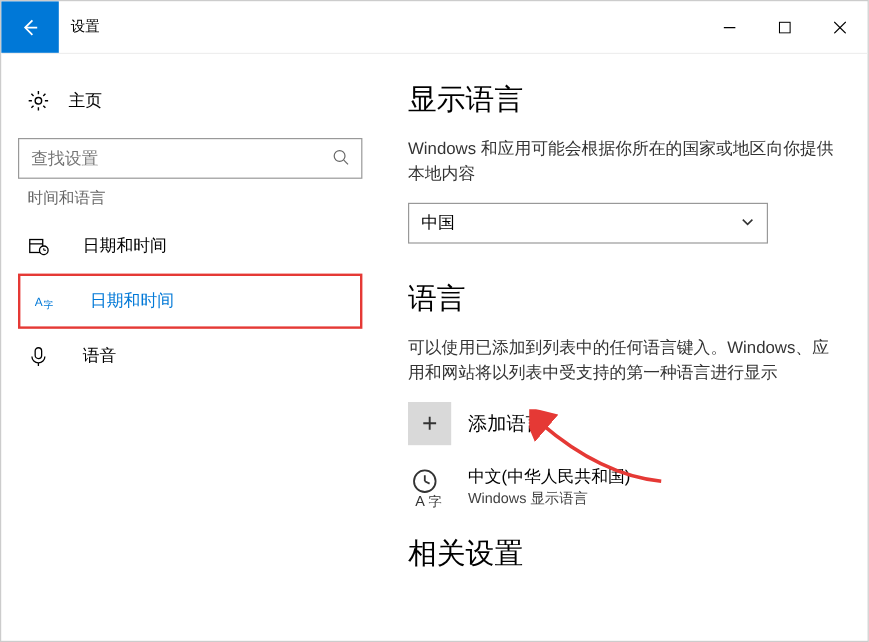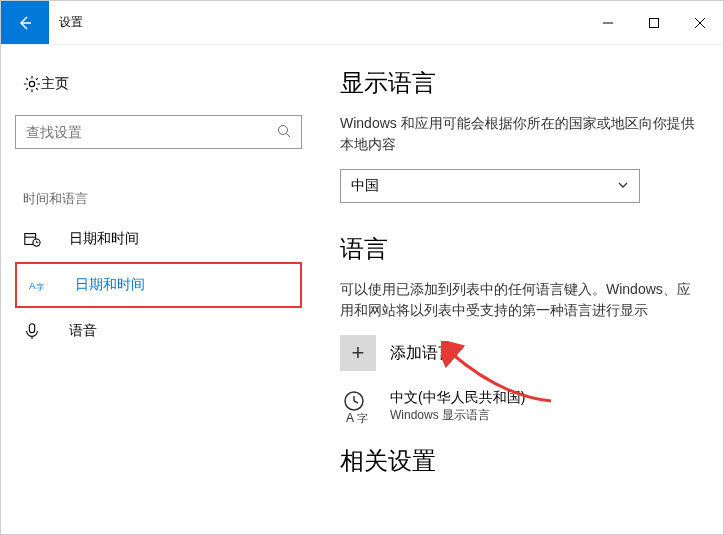--- a/index.html
+++ b/index.html
@@ -5,24 +5,24 @@
 * { margin: 0; padding: 0; box-sizing: border-box; font-family: "Microsoft YaHei", "Segoe UI", sans-serif; }
 body { width: 724px; height: 535px; background: #fff; border: 1px solid #ccc; overflow: hidden; position: relative; }
 .titlebar { height: 44px; display: flex; align-items: stretch; border-bottom: 1px solid #eee; }
 .back-btn { width: 48px; background: #0078d7; display: flex; align-items: center; justify-content: center; }
 .back-btn svg { width: 16px; height: 16px; fill: #fff; }
 .title-text { flex: 1; display: flex; align-items: center; padding-left: 10px; font-size: 12px; color: #000; }
 .win-controls { display: flex; }
 .win-btn { width: 46px; display: flex; align-items: center; justify-content: center; font-size: 11px; color: #000; }
 .content { display: flex; height: calc(535px - 33px); }
 .sidebar { width: 315px; padding: 20px 10px 10px 10px; }
-.home-row { display: flex; align-items: center; padding: 10px 12px; margin-bottom: 12px; }
+.home-row { display: flex; align-items: center; gap: 16px; padding: 10px 12px; margin-bottom: 12px; }
 .icon-box { width: 18px; height: 18px; display: flex; align-items: center; justify-content: center; }
 .home-label { font-size: 14px; }
-.search-box { border: 1px solid #999; height: 34px; display: flex; align-items: center; padding: 0 10px; margin: 0 4px 35px 4px; }
+.search-box { border: 1px solid #999; height: 34px; display: flex; align-items: center; padding: 0 10px; margin: 0 4px 1px 4px; }
 .search-box input { border: none; outline: none; flex: 1; font-size: 14px; background: transparent; }
 .search-icon { color: #666; font-size: 14px; }
 .section-header { color: #666; font-size: 13px; padding: 6px 12px 10px 12px; }
 .nav-item { display: flex; align-items: center; gap: 28px; padding: 12px 12px; font-size: 14px; cursor: default; }
 .nav-item.selected { color: #0078d7; border: 2px solid #e53935; margin: 2px 4px; }
 .nav-item .icon-box svg { width: 18px; height: 18px; }
 .main { flex: 1; padding: 22px 24px 10px 24px; overflow: hidden; }
 .heading { font-size: 24px; font-weight: 400; margin-bottom: 14px; }
 .desc { font-size: 14px; color: #333; line-height: 1.5; margin-bottom: 14px; }
 .dropdown { border: 1px solid #999; height: 34px; width: 300px; display: flex; align-items: center; justify-content: space-between; padding: 0 10px; margin-bottom: 30px; font-size: 14px; gap: 28px; }

